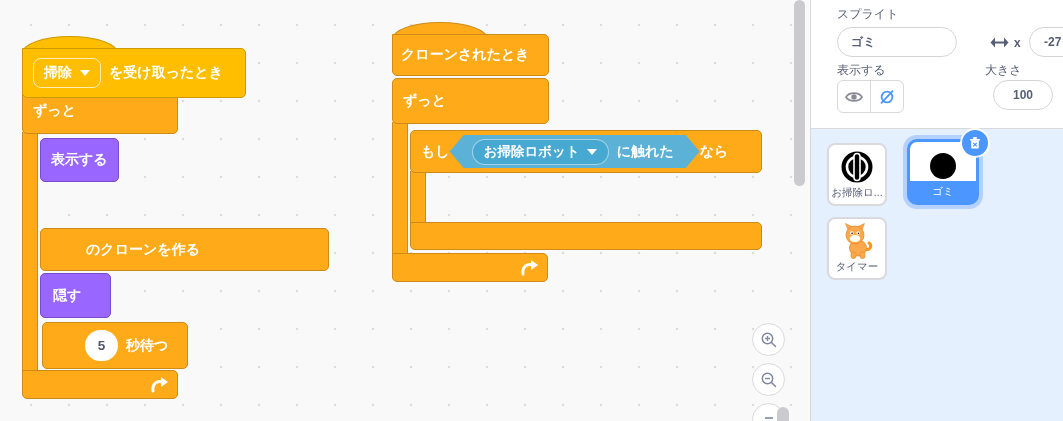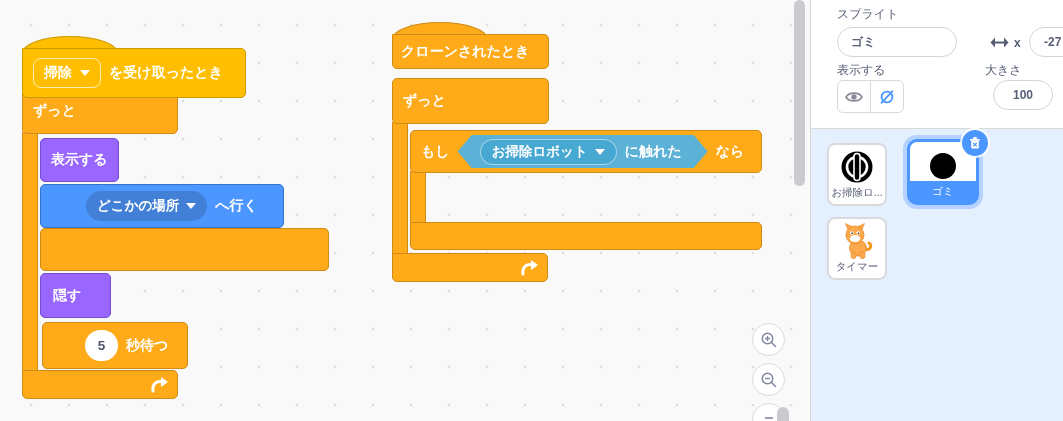--- a/index.html
+++ b/index.html
@@ -104,31 +104,23 @@
     </div>
 
     <div class="bar c-control" style="left:22px; top:88px; width:156px; height:46px;">
       <span>ずっと</span>
     </div>
 
     <div class="block c-looks" style="left:40px; top:138px; width:79px; height:44px;">
       <span>表示する</span>
     </div>
 
-    <div class="block c-motion lead-pad" style="left:40px; top:184px; width:244px; height:44px;">
-      <span class="oval-dd dd-motion">
-        <span>どこかの場所</span>
-        <svg width="10" height="6" viewBox="0 0 10 6">
-            <path d="M0 0 L10 0 L5 6 Z" fill="#fff"></path>
-          </svg>
-      </span>
-      <span>へ行く</span>
-    </div>
 
     <div class="block c-control lead-pad" style="left:40px; top:228px; width:289px; height:43px;">
+      <span>のクローンを作る</span>
     </div>
 
     <div class="block c-looks" style="left:40px; top:273px; width:71px; height:45px; padding:0 12px;">
       <span>隠す</span>
     </div>
 
     <div class="block c-control" style="left:42px; top:322px; width:146px; height:47px; padding-left:42px;">
       <span class="num-oval">5</span>
       <span>秒待つ</span>
     </div>
@@ -137,29 +129,29 @@
       <svg width="20" height="17" viewBox="0 0 20 17">
         <path d="M4 15 C3 8 8 4 14 6" fill="none" stroke="#fff" stroke-width="3" stroke-linecap="round"></path>
         <path d="M12 1 L19 6 L12 11 Z" fill="#fff"></path>
       </svg>
     </div>
 
     <div class="arm c-control" style="left:392px; top:122px; width:16px; height:134px;"></div>
     <div class="arm c-control" style="left:410px; top:171px; width:16px; height:53px;"></div>
 
     <div class="hat-bump c-control" style="left:392px; top:22px; width:96px;"></div>
-    <div class="block c-control" style="left:392px; top:34px; width:157px; height:35px; border-radius:0 5px 5px 5px; padding:0 8px;">
+    <div class="block c-control" style="left:392px; top:34px; width:157px; height:42px; border-radius:0 5px 5px 5px; padding:0 8px;">
       <span>クローンされたとき</span>
     </div>
 
     <div class="bar c-control" style="left:392px; top:78px; width:157px; height:46px;">
       <span>ずっと</span>
     </div>
 
-    <div class="bar c-control" style="left:410px; top:130px; width:352px; height:43px; gap:8px;">
+    <div class="bar c-control" style="left:410px; top:130px; width:352px; height:43px; ">
       <span>もし</span>
       <span class="hex">
         <span class="oval-dd dd-sensing">
           <span>お掃除ロボット</span>
           <svg width="10" height="6" viewBox="0 0 10 6">
               <path d="M0 0 L10 0 L5 6 Z" fill="#fff"></path>
             </svg>
         </span>
         <span>に触れた</span>
       </span>

